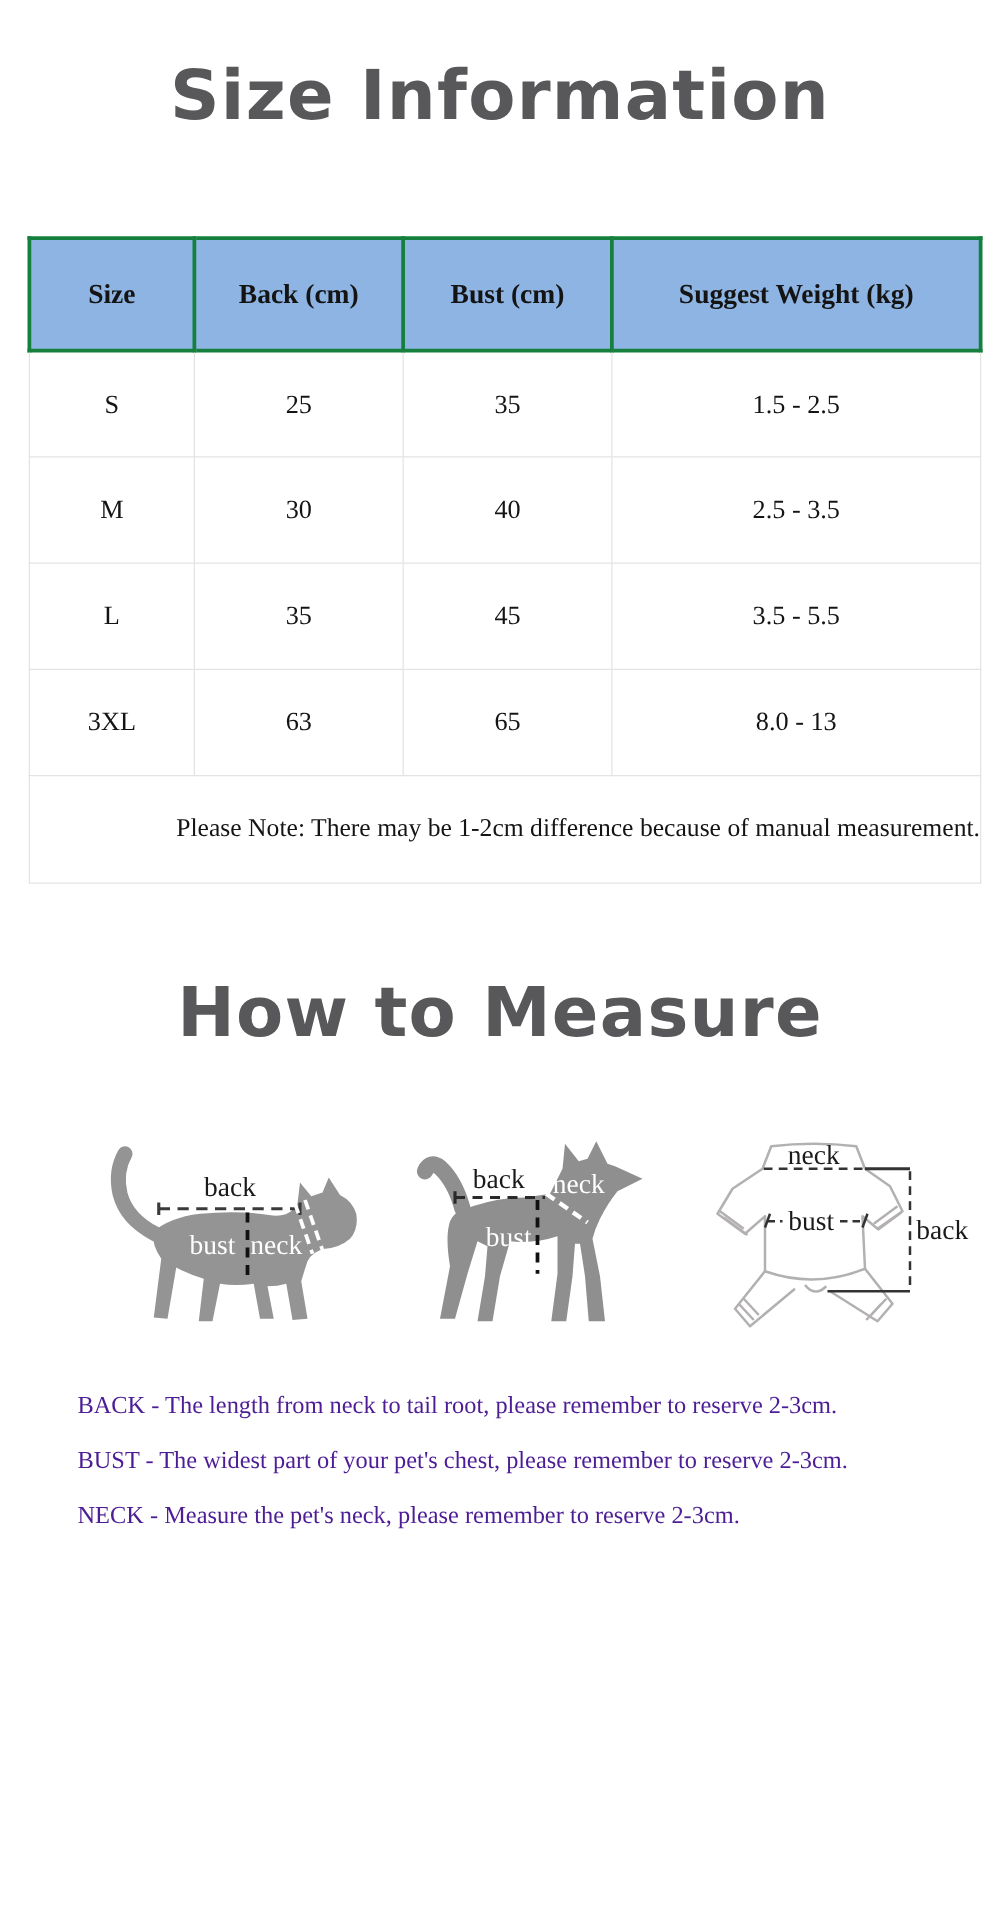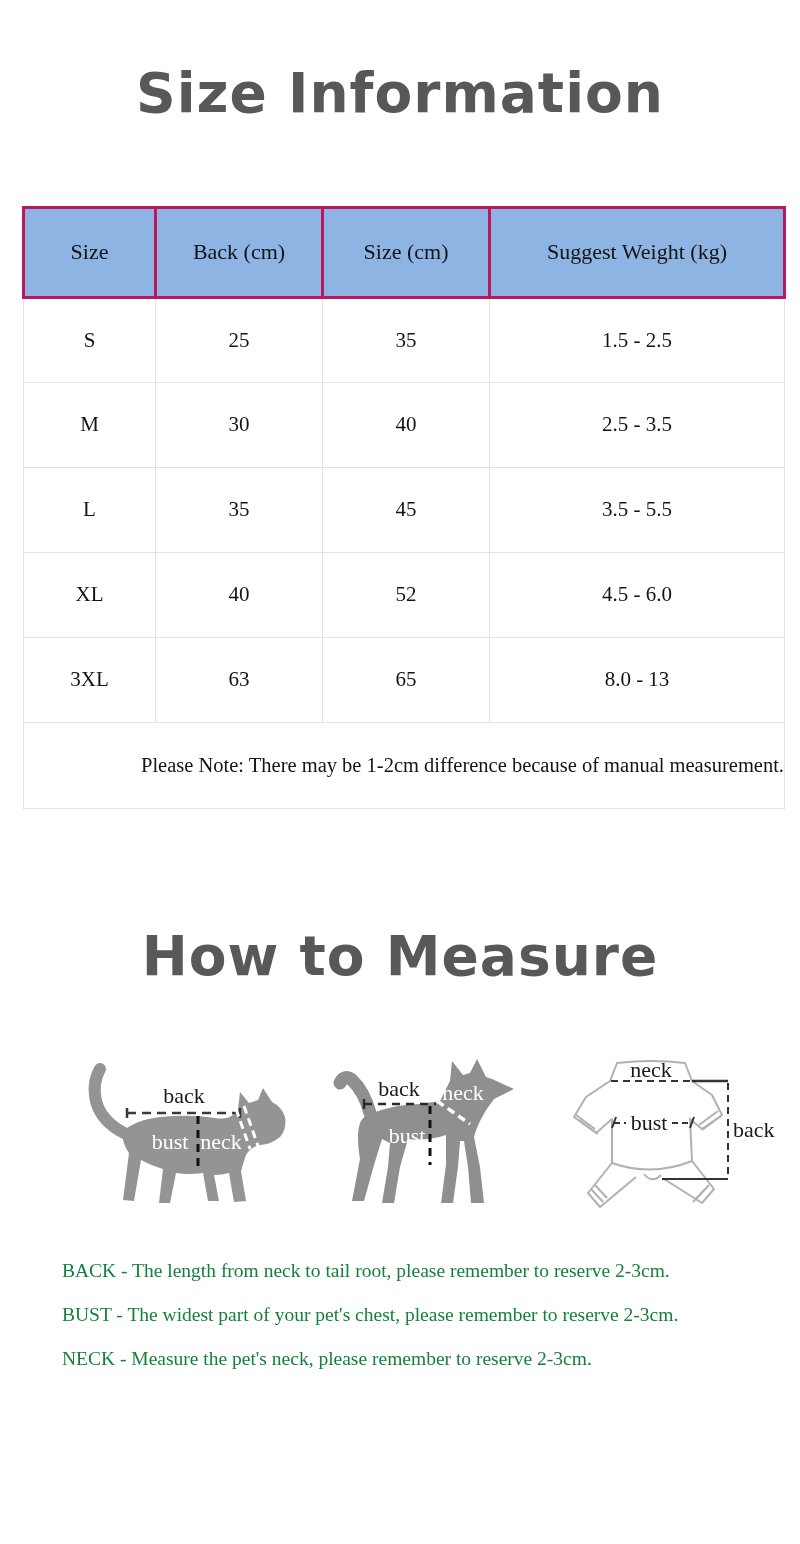--- a/index.html
+++ b/index.html
@@ -13,35 +13,35 @@
   }
   .section-title {
     text-align: center;
     font-family: "DejaVu Sans", "Liberation Sans", sans-serif;
     font-weight: 700;
     font-size: 55px;
     color: #58585a;
     letter-spacing: 1px;
     line-height: 1.3;
   }
-  #title-size { padding-top: 58px; }
-  #title-measure { margin-top: 112px; }
+  #title-size { padding-top: 41px; }
+  #title-measure { margin-top: 68px; }
 
   table.size-table {
     border-collapse: collapse;
     margin-left: 22px;
     margin-top: 76px;
     width: 761px;
     table-layout: fixed;
   }
   table.size-table th {
     background: #8db4e2;
-    border: 3px solid #be185d;
+    border: 3px solid #15803d;
     height: 90px;
-    font-weight: normal;
+    font-weight: bold;
     font-size: 22px;
     color: #141414;
     text-align: center;
     vertical-align: middle;
   }
   table.size-table td {
     border: 1px solid #e3e3e3;
     height: 85px;
     font-size: 21px;
     color: #141414;
@@ -71,21 +71,21 @@
   .diag-label {
     font-family: "Liberation Serif", serif;
     font-size: 22px;
   }
   .measure-notes {
     margin-top: 12px;
     margin-left: 62px;
   }
   .measure-note-line {
     font-size: 19.5px;
-    color: #15803d;
+    color: #4c1d95;
     height: 44px;
     line-height: 44px;
     white-space: nowrap;
   }
 </style>
 </head>
 <body>
 
 <h1 id="title-size" class="section-title">Size Information</h1>
 
@@ -93,21 +93,21 @@
   <colgroup>
     <col class="c-size">
       <col class="c-back">
       <col class="c-bust">
       <col class="c-weight">
   </colgroup>
   <thead>
     <tr>
       <th>Size</th>
       <th>Back (cm)</th>
-      <th>Size (cm)</th>
+      <th>Bust (cm)</th>
       <th>Suggest Weight (kg)</th>
     </tr>
   </thead>
   <tbody id="size-rows">
       <tr>
         <td>S</td>
         <td>25</td>
         <td>35</td>
         <td>1.5 - 2.5</td>
       </tr>
@@ -115,26 +115,20 @@
         <td>M</td>
         <td>30</td>
         <td>40</td>
         <td>2.5 - 3.5</td>
       </tr>
       <tr>
         <td>L</td>
         <td>35</td>
         <td>45</td>
         <td>3.5 - 5.5</td>
-      </tr>
-      <tr>
-        <td>XL</td>
-        <td>40</td>
-        <td>52</td>
-        <td>4.5 - 6.0</td>
       </tr>
       <tr>
         <td>3XL</td>
         <td>63</td>
         <td>65</td>
         <td>8.0 - 13</td>
       </tr>
     </tbody>
   <tfoot>
     <tr>

